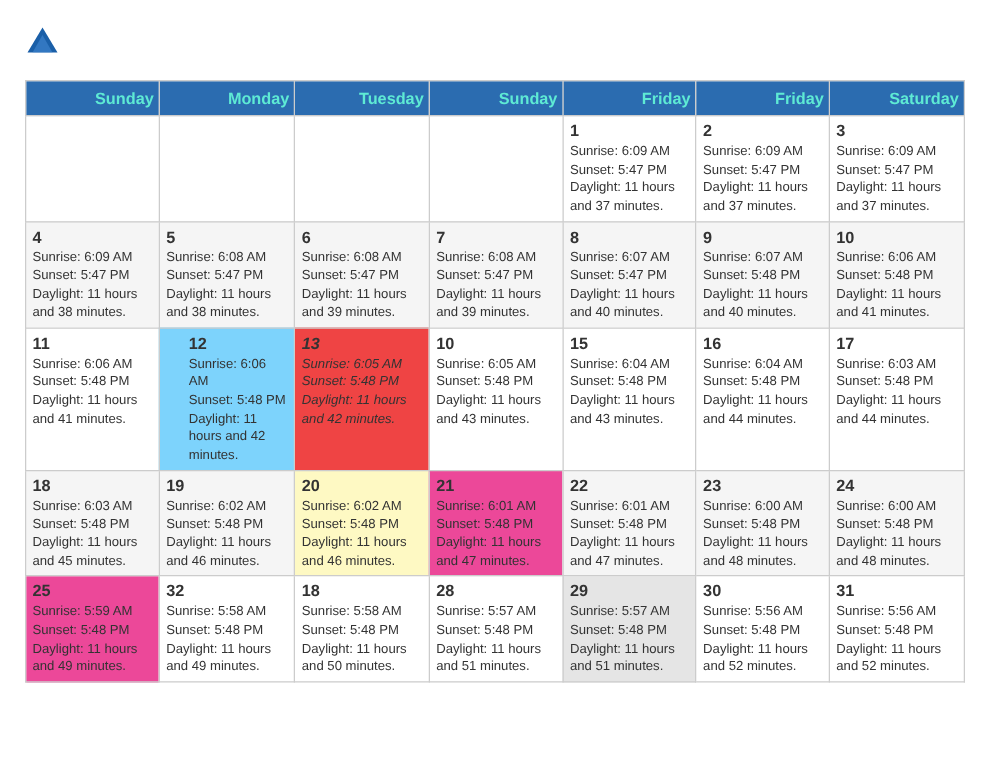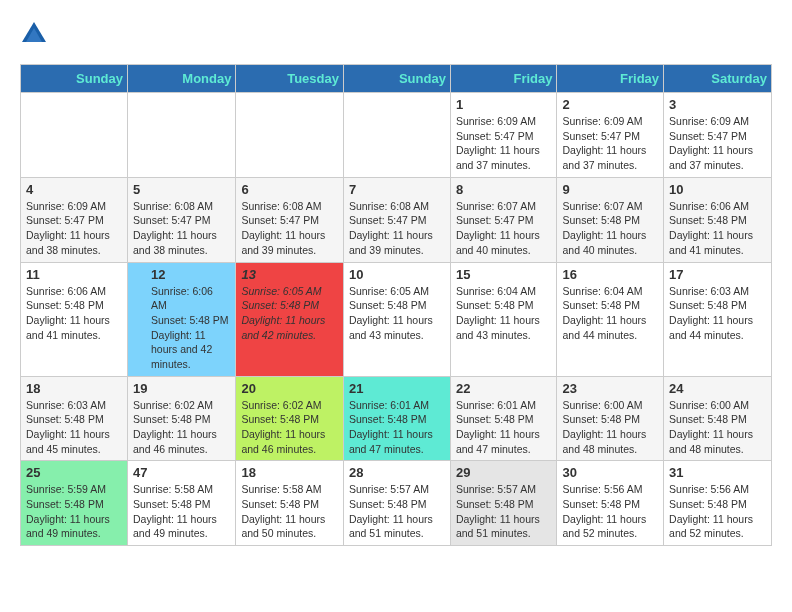--- a/index.html
+++ b/index.html
@@ -189,41 +189,41 @@
 Sunset: 5:48 PM
 Daylight: 11 hours and 44 minutes.</span></td>
       </tr>
       <tr>
         <td style="background: rgb(245, 245, 245);"><span class="day-num">18</span><span class="day-info" style="white-space: pre-line;">Sunrise: 6:03 AM
 Sunset: 5:48 PM
 Daylight: 11 hours and 45 minutes.</span></td>
         <td style="background: rgb(245, 245, 245);"><span class="day-num">19</span><span class="day-info" style="white-space: pre-line;">Sunrise: 6:02 AM
 Sunset: 5:48 PM
 Daylight: 11 hours and 46 minutes.</span></td>
-        <td style="background: #bef264;"><span class="day-num">20</span><span class="day-info" style="white-space: pre-line;">Sunrise: 6:02 AM
+        <td style="background: #fef9c3;"><span class="day-num">20</span><span class="day-info" style="white-space: pre-line;">Sunrise: 6:02 AM
 Sunset: 5:48 PM
 Daylight: 11 hours and 46 minutes.</span></td>
-        <td style="background: #5eead4;"><span class="day-num">21</span><span class="day-info" style="white-space: pre-line;">Sunrise: 6:01 AM
+        <td style="background: #ec4899;"><span class="day-num">21</span><span class="day-info" style="white-space: pre-line;">Sunrise: 6:01 AM
 Sunset: 5:48 PM
 Daylight: 11 hours and 47 minutes.</span></td>
         <td style="background: rgb(245, 245, 245);"><span class="day-num">22</span><span class="day-info" style="white-space: pre-line;">Sunrise: 6:01 AM
 Sunset: 5:48 PM
 Daylight: 11 hours and 47 minutes.</span></td>
         <td style="background: rgb(245, 245, 245);"><span class="day-num">23</span><span class="day-info" style="white-space: pre-line;">Sunrise: 6:00 AM
 Sunset: 5:48 PM
 Daylight: 11 hours and 48 minutes.</span></td>
         <td style="background: rgb(245, 245, 245);"><span class="day-num">24</span><span class="day-info" style="white-space: pre-line;">Sunrise: 6:00 AM
 Sunset: 5:48 PM
 Daylight: 11 hours and 48 minutes.</span></td>
       </tr>
       <tr>
-        <td style="background: #86efac;"><span class="day-num">25</span><span class="day-info" style="white-space: pre-line; margin-top: 21px;">Sunrise: 5:59 AM
+        <td style="background: #ec4899;"><span class="day-num">25</span><span class="day-info" style="white-space: pre-line; margin-top: 21px;">Sunrise: 5:59 AM
 Sunset: 5:48 PM
 Daylight: 11 hours and 49 minutes.</span></td>
-        <td style="background: rgb(255, 255, 255);"><span class="day-num">47</span><span class="day-info" style="white-space: pre-line;">Sunrise: 5:58 AM
+        <td style="background: rgb(255, 255, 255);"><span class="day-num">32</span><span class="day-info" style="white-space: pre-line;">Sunrise: 5:58 AM
 Sunset: 5:48 PM
 Daylight: 11 hours and 49 minutes.</span></td>
         <td style="background: rgb(255, 255, 255);"><span class="day-num">18</span><span class="day-info" style="white-space: pre-line;">Sunrise: 5:58 AM
 Sunset: 5:48 PM
 Daylight: 11 hours and 50 minutes.</span></td>
         <td style="background: rgb(255, 255, 255);"><span class="day-num">28</span><span class="day-info" style="white-space: pre-line;">Sunrise: 5:57 AM
 Sunset: 5:48 PM
 Daylight: 11 hours and 51 minutes.</span></td>
         <td style="background: #e5e5e5;"><span class="day-num">29</span><span class="day-info" style="white-space: pre-line;">Sunrise: 5:57 AM
 Sunset: 5:48 PM

